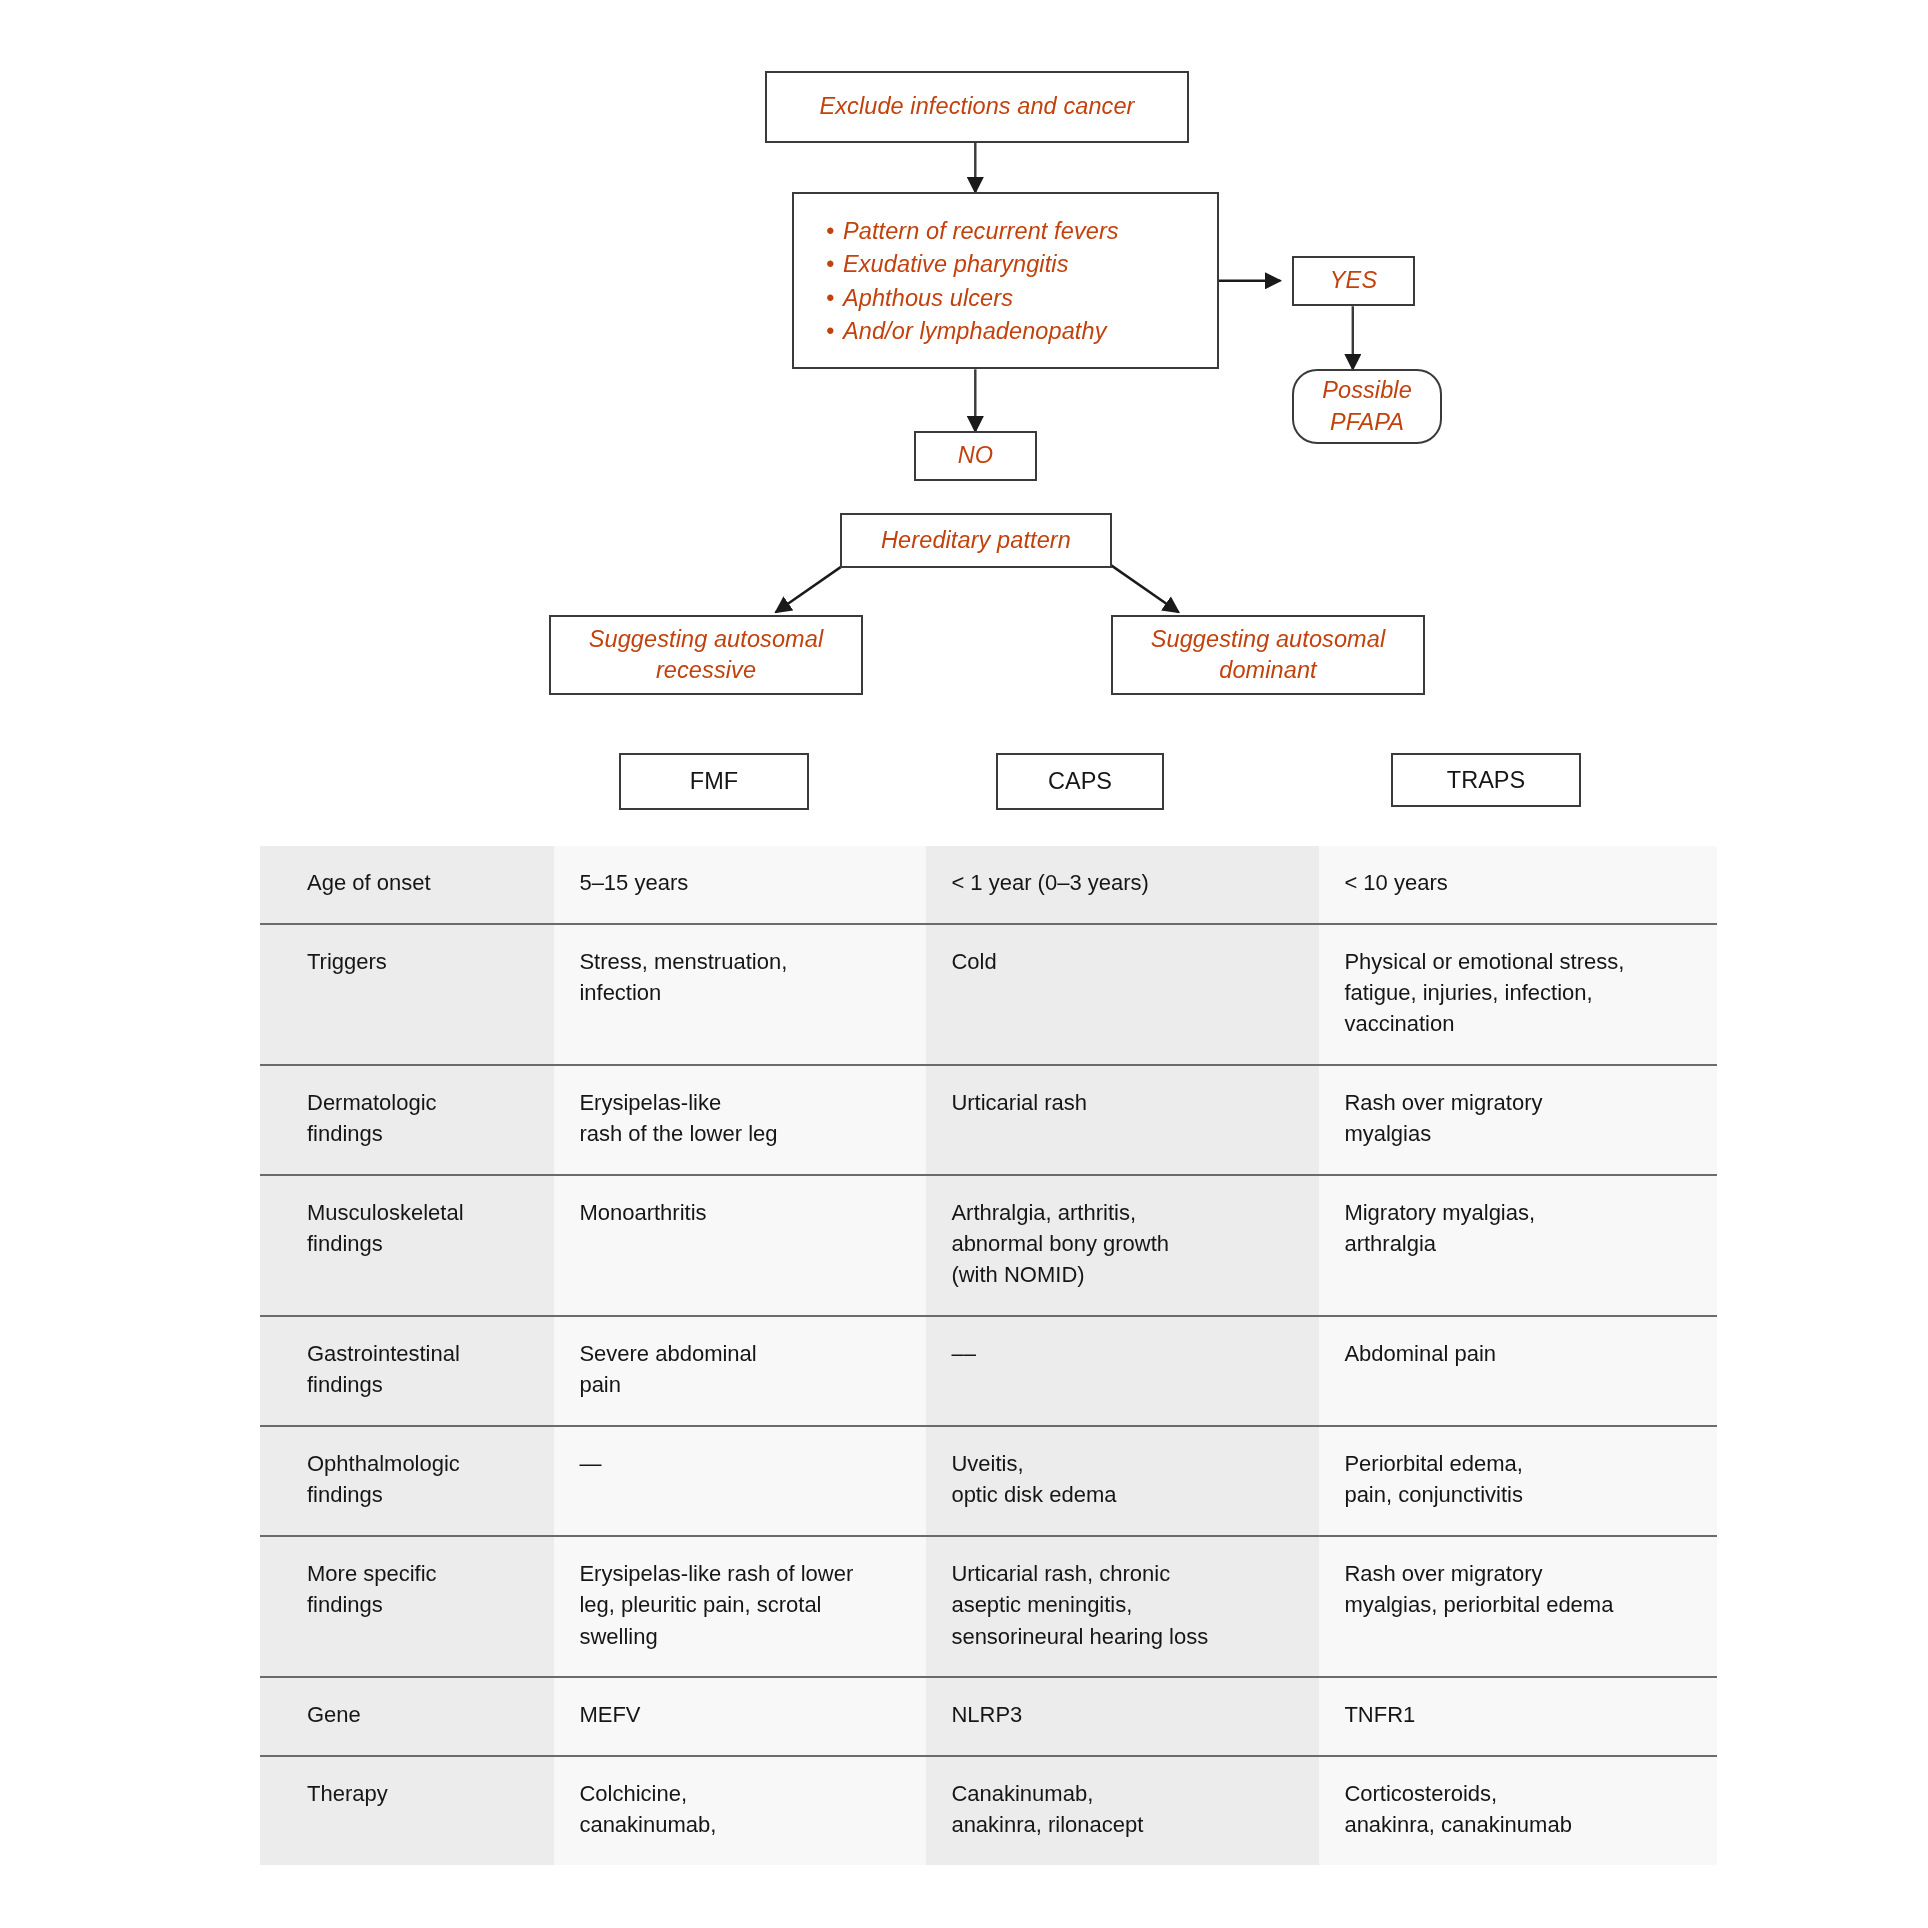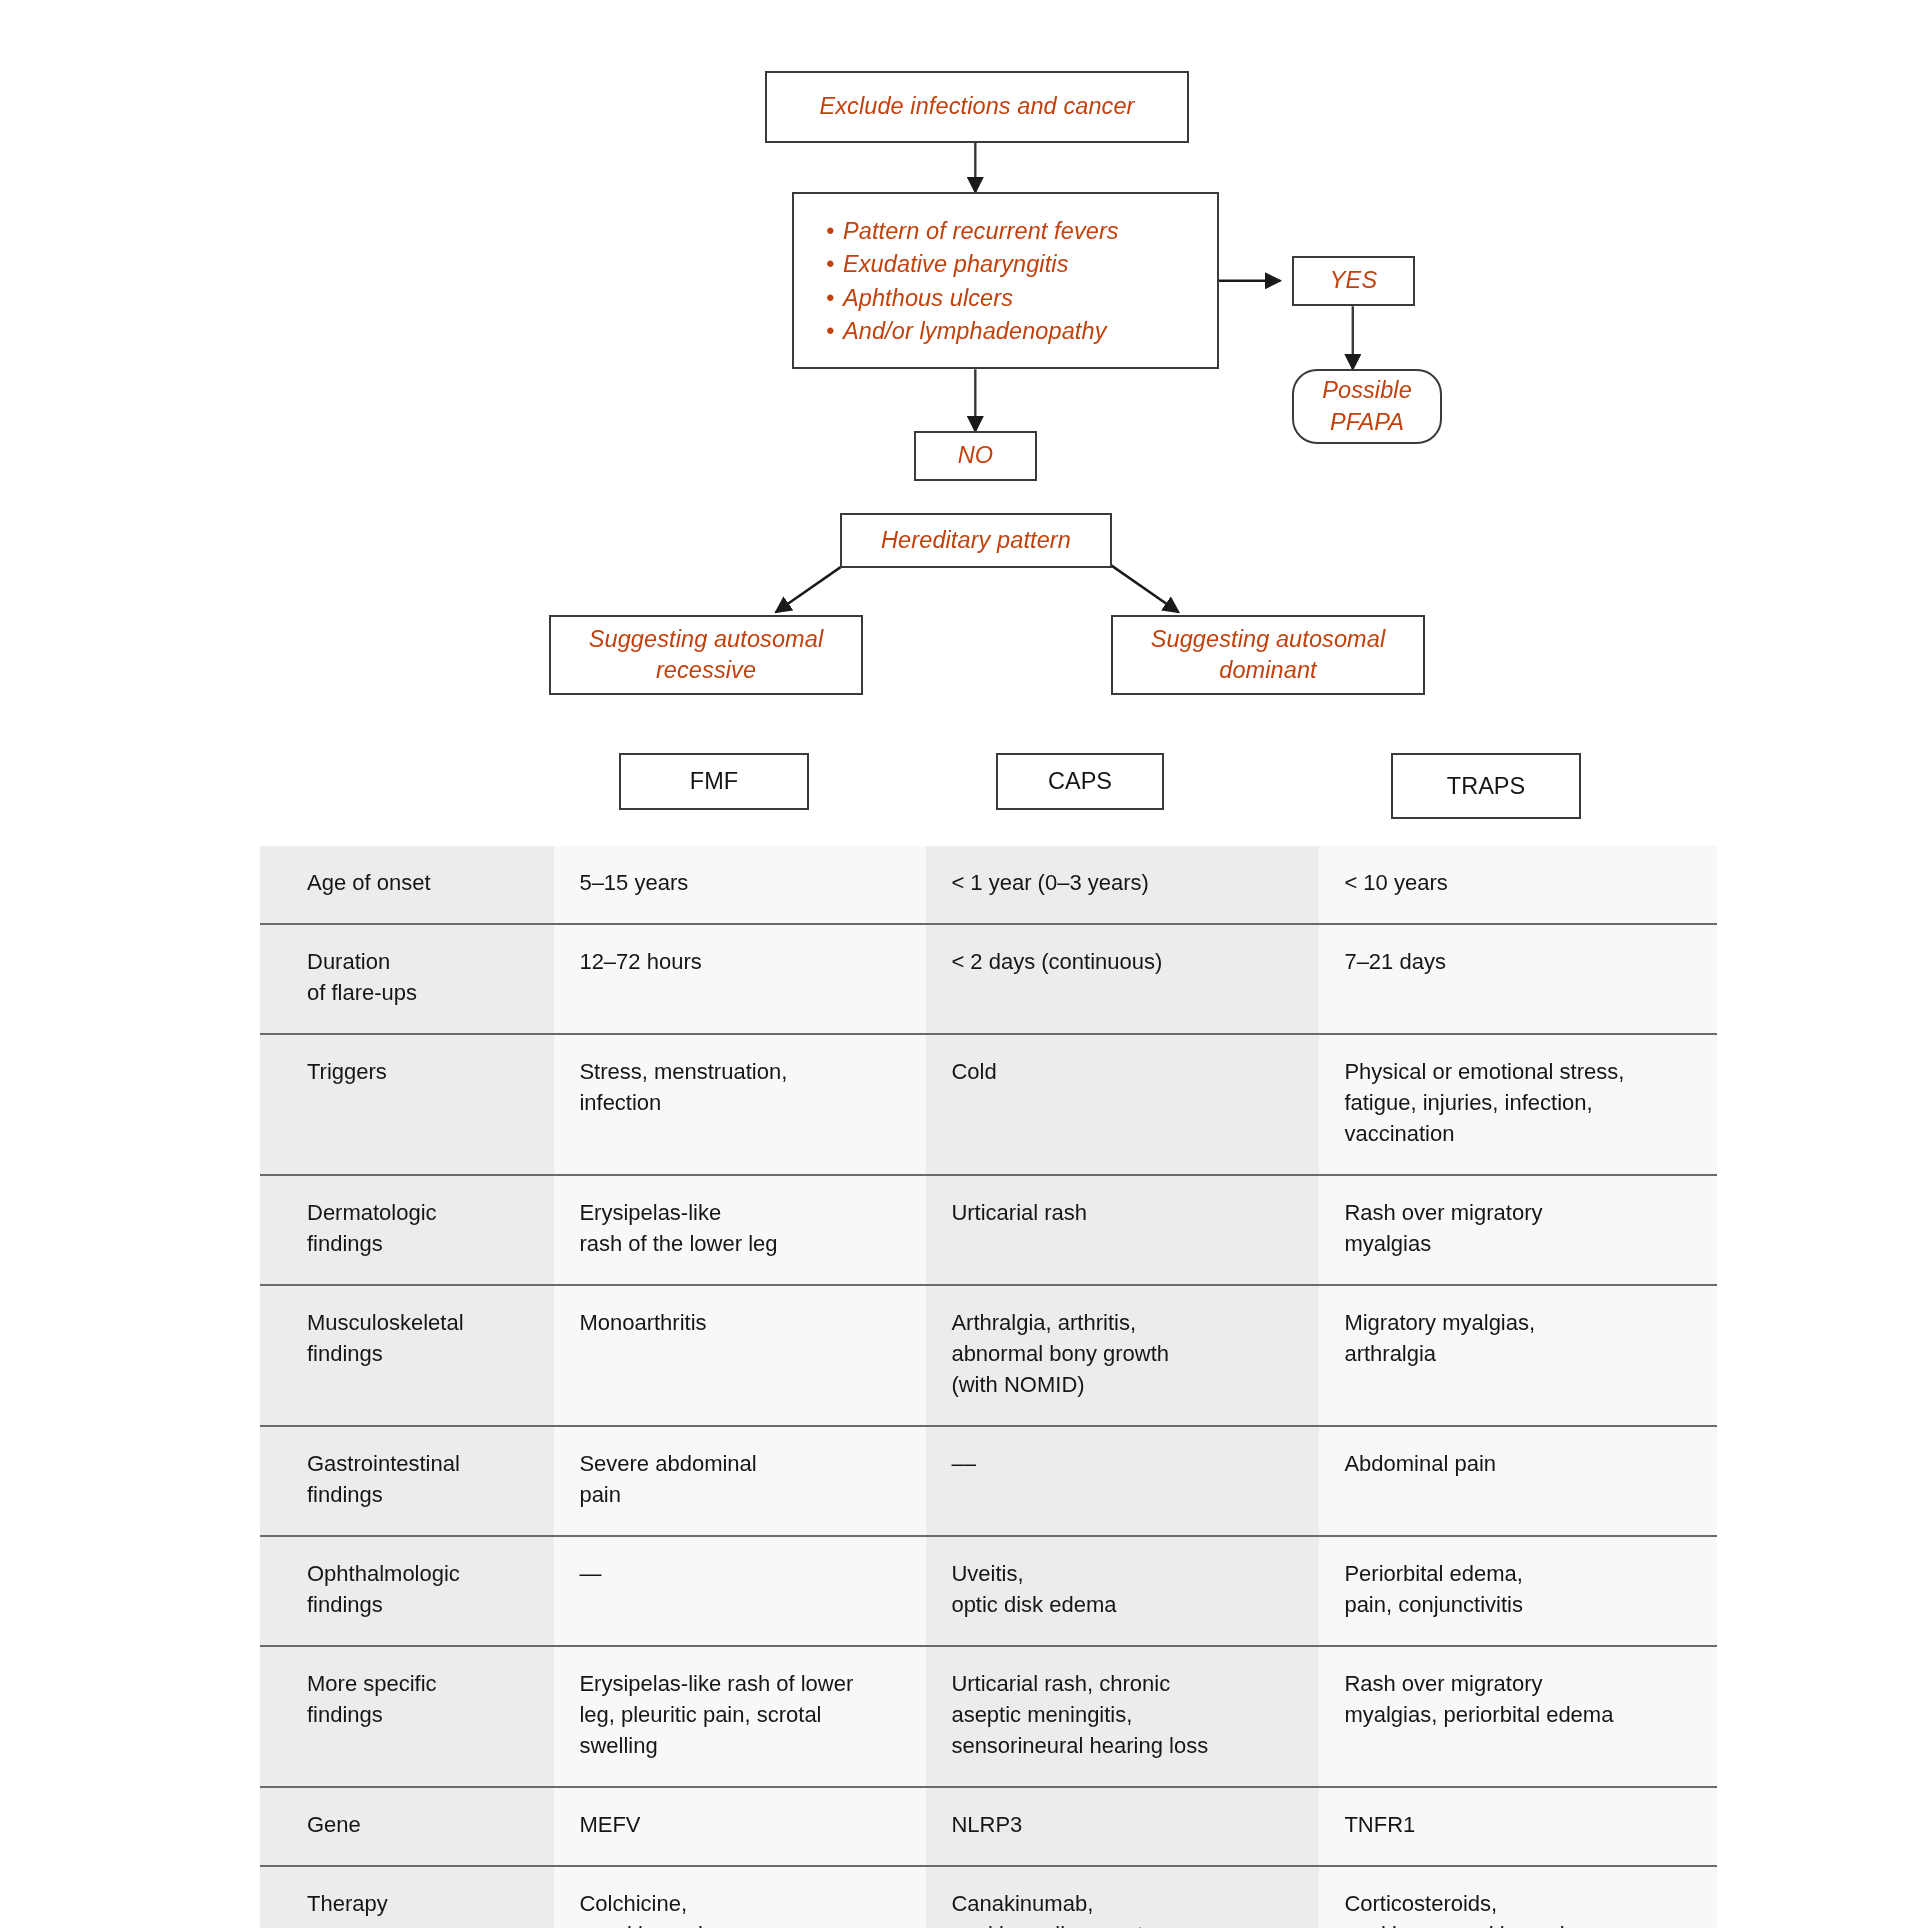--- a/index.html
+++ b/index.html
@@ -170,21 +170,21 @@
     <span>Suggesting autosomal</span>
     <span>dominant</span>
   </div>
 
   <div class="chip" style="left:619px; top:753px; width:190px; height:57px;">
     <span>FMF</span>
   </div>
   <div class="chip" style="left:996px; top:753px; width:168px; height:57px;">
     <span>CAPS</span>
   </div>
-  <div class="chip" style="left:1391px; top:753px; width:190px; height:66px;align-items:center;">
+  <div class="chip" style="left:1391px; top:753px; width:190px; height:54px;align-items:center;">
     <span>TRAPS</span>
   </div>
 </div>
 
 <div id="table-wrap">
   <table class="cmp">
     <colgroup>
       <col class="c0">
         <col class="c1">
         <col class="c2">
@@ -200,35 +200,20 @@
           </td>
           <td class="v2">
             <span class="cell-line">&lt; 1 year (0–3 years)</span>
           </td>
           <td class="v3">
             <span class="cell-line">&lt; 10 years</span>
           </td>
         </tr>
         <tr>
           <td class="lab">
-            <span class="cell-line">Duration</span>
-            <span class="cell-line">of flare-ups</span>
-          </td>
-          <td class="v1">
-            <span class="cell-line">12–72 hours</span>
-          </td>
-          <td class="v2">
-            <span class="cell-line">&lt; 2 days (continuous)</span>
-          </td>
-          <td class="v3">
-            <span class="cell-line">7–21 days</span>
-          </td>
-        </tr>
-        <tr>
-          <td class="lab">
             <span class="cell-line">Triggers</span>
           </td>
           <td class="v1">
             <span class="cell-line">Stress, menstruation,</span>
             <span class="cell-line">infection</span>
           </td>
           <td class="v2">
             <span class="cell-line">Cold</span>
           </td>
           <td class="v3">

